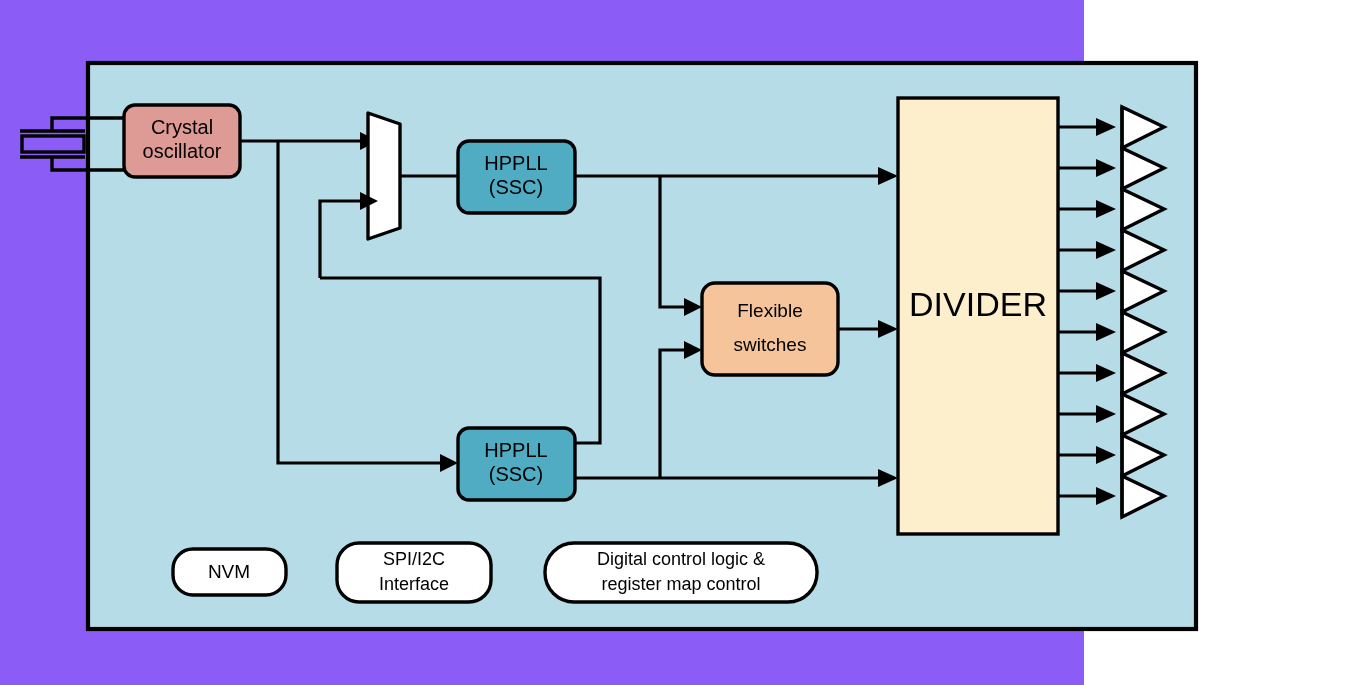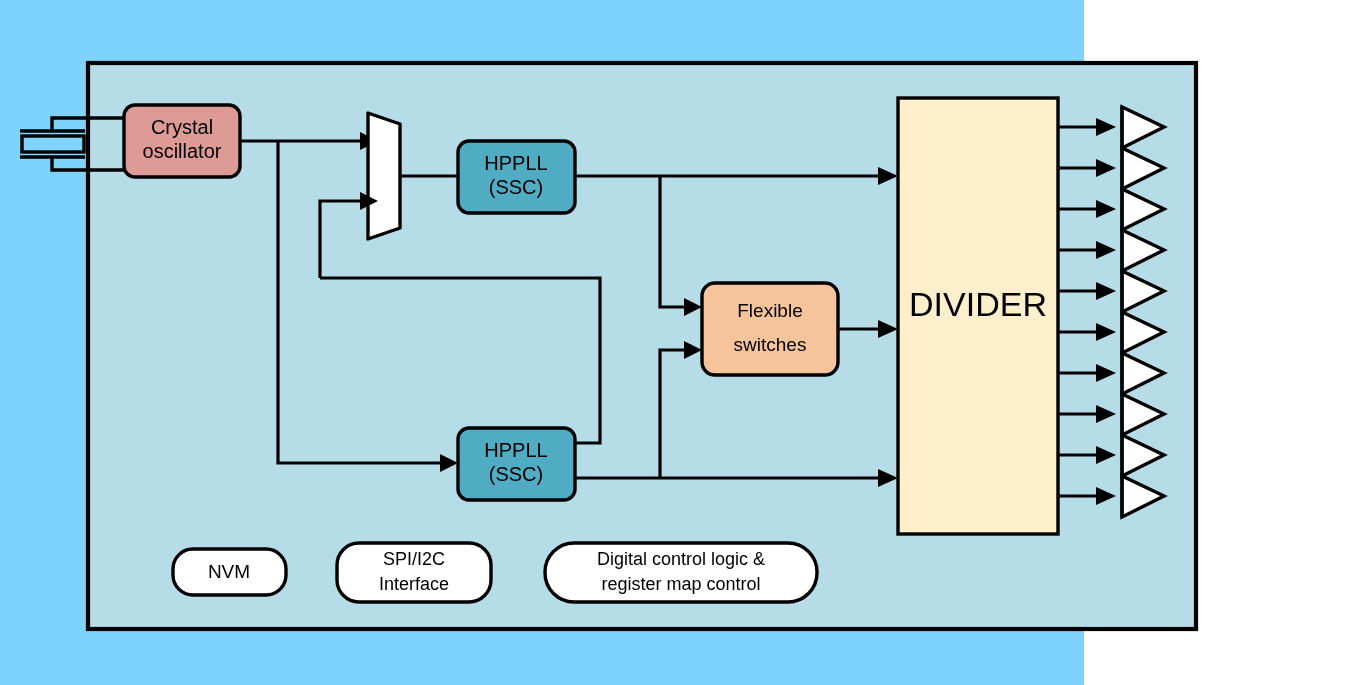--- a/index.html
+++ b/index.html
@@ -10,21 +10,21 @@
   body {
     width: 1355px;
     height: 685px;
     font-family: "Liberation Sans", sans-serif;
     overflow: hidden;
   }
   #diagram-root {
     position: relative;
     width: 1084px;
     height: 685px;
-    background: #7dd3fc;
+    background: #8b5cf6;
   }
   svg.diagram {
     display: block;
     width: 1355px;
     height: 685px;
   }
   .blk-label {
     font-family: "Liberation Sans", sans-serif;
     fill: #000000;
     text-anchor: middle;

